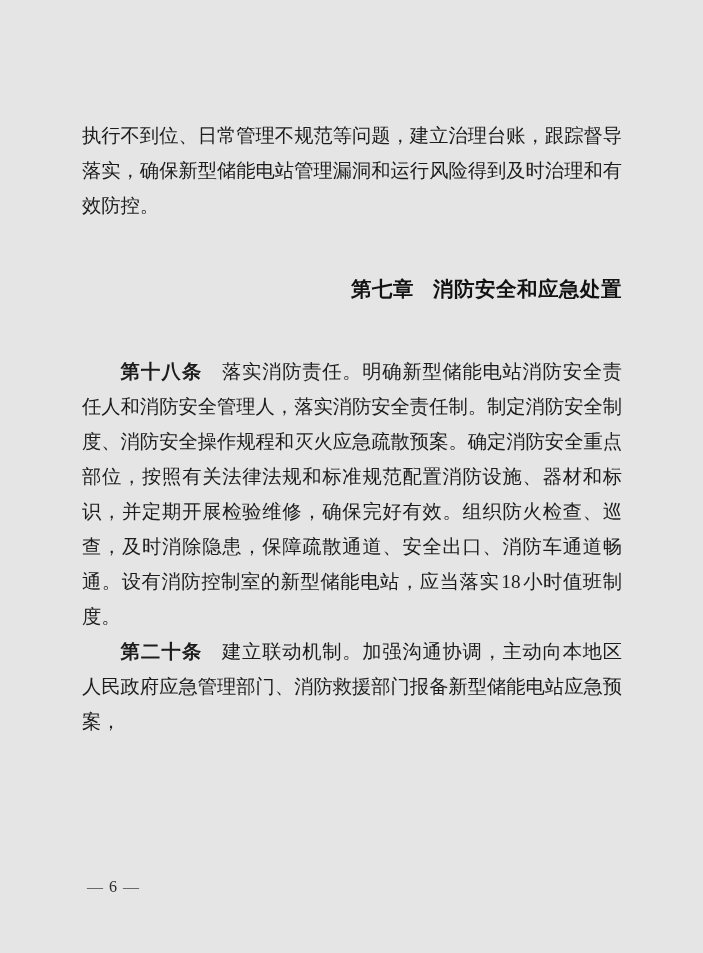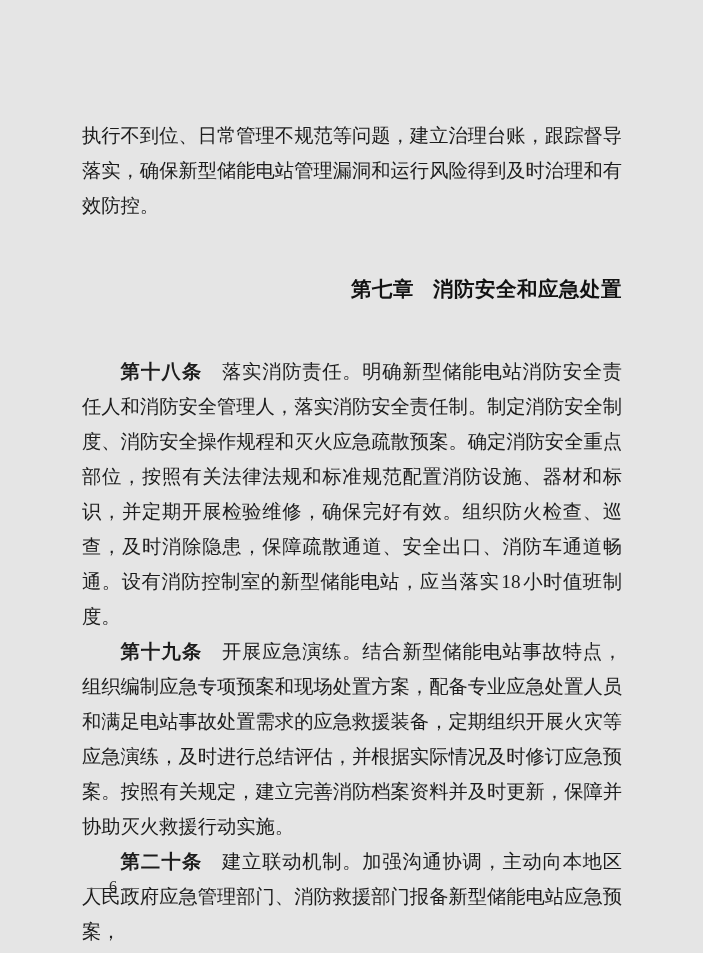--- a/index.html
+++ b/index.html
@@ -115,21 +115,20 @@
     <p class="para">执行不到位、日常管理不规范等问题，建立治理台账，跟踪督导落实，确保新型储能电站管理漏洞和运行风险得到及时治理和有效防控。</p>
 
     <div class="spacer-before-heading"></div>
 
     <h2 class="chapter-heading"><span>第七章</span><span class="heading-gap"></span><span>消防安全和应急处置</span></h2>
 
     <div class="spacer-after-heading"></div>
 
     <p class="para indent"><span class="article-label">第十八条</span><span class="label-gap"></span><span>落实消防责任。明确新型储能电站消防安全责任人和消防安全管理人，落实消防安全责任制。制定消防安全制度、消防安全操作规程和灭火应急疏散预案。确定消防安全重点部位，按照有关法律法规和标准规范配置消防设施、器材和标识，并定期开展检验维修，确保完好有效。组织防火检查、巡查，及时消除隐患，保障疏散通道、安全出口、消防车通道畅通。设有消防控制室的新型储能电站，应当落实</span><span class="num">18</span><span>小时值班制度。</span></p>
 
-    <p class="para indent"><span class="article-label">第十九条</span><span class="label-gap"></span><span>开展应急演练。结合新型储能电站事故特点，组织编制应急专项预案和现场处置方案，配备专业应急处置人员和满足电站事故处置需求的应急救援装备，定期组织开展火灾等应急演练，及时进行总结评估，并根据实际情况及时修订应急预案。按照有关规定，建立完善消防档案资料并及时更新，保障并协助灭火救援行动实施。</span></p>
 
     <p class="para indent"><span class="article-label">第二十条</span><span class="label-gap"></span><span>建立联动机制。加强沟通协调，主动向本地区人民政府应急管理部门、消防救援部门报备新型储能电站应急预案，</span></p>
 
   </div>
 
   <div id="footer"><span class="dash">—</span><span>6</span><span class="dash">—</span></div>
 
 </div>
 
 </body></html>

